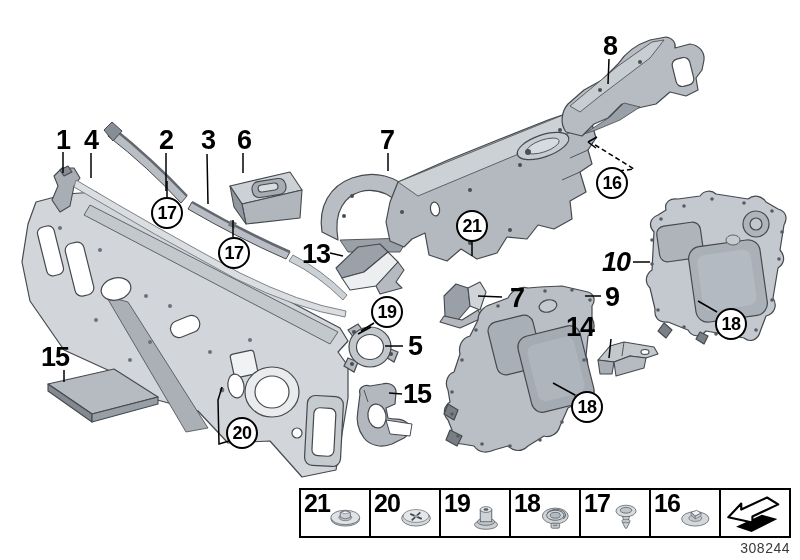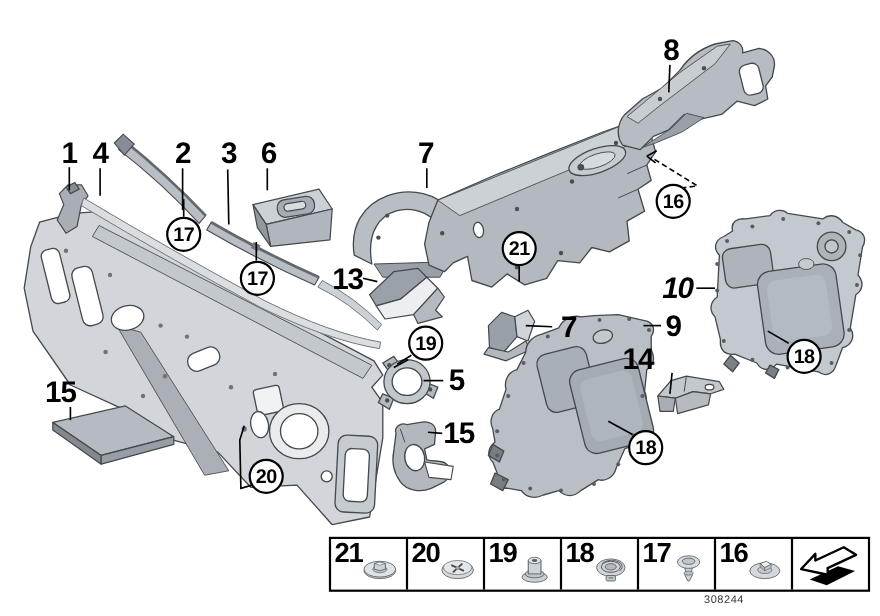--- a/index.html
+++ b/index.html
@@ -15,22 +15,22 @@
            justify-content:center;font-weight:bold;font-size:18px;letter-spacing:-0.5px;}
   .legend{position:absolute;left:299px;top:488px;width:492px;height:50px;
           display:flex;border:2px solid #000;box-sizing:border-box;background:#fff;}
   .legend-cell{flex:1 1 0;position:relative;border-right:2px solid #000;box-sizing:border-box;}
   .legend-cell:last-child{border-right:none;}
   .legend-num{position:absolute;left:3px;top:1px;font-weight:bold;font-size:25px;
               line-height:1;letter-spacing:-1px;}
   .legend-icon{position:absolute;right:0px;bottom:1px;width:46px;height:38px;}
   .arrow-cell .legend-icon{left:50%;top:50%;right:auto;bottom:auto;
               transform:translate(-50%,-50%);width:62px;height:44px;}
-  .fig-number{position:absolute;left:640px;top:540px;width:150px;text-align:left;
-              font-size:10px;color:#3a3a3a;letter-spacing:0.5px;}
+  .fig-number{position:absolute;left:640px;top:540px;width:150px;text-align:right;
+              font-size:14px;color:#3a3a3a;letter-spacing:0.5px;}
 </style>
 </head>
 <body>
 
 <div id="stage">
 
 <svg class="parts" width="800" height="560" viewBox="0 0 800 560">
 
   <g stroke="#45494e" stroke-width="1.2" fill="#d2d6da" stroke-linejoin="round">
     <path d="M36,202 L66,194 L96,192 L124,214 L340,328 L348,341 L338,352 L348,366

